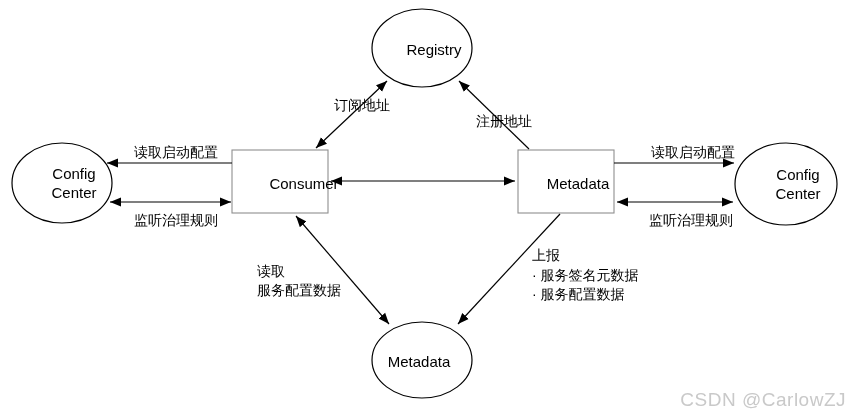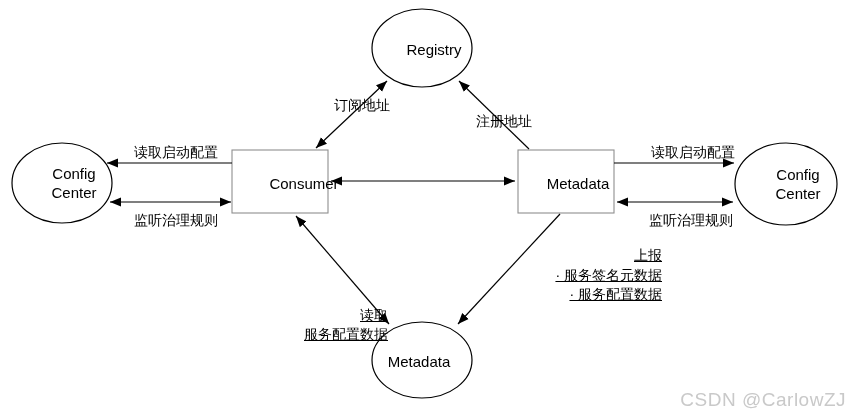--- a/index.html
+++ b/index.html
@@ -29,21 +29,21 @@
   .node-label {
     font-size: 15px;
     line-height: 19px;
     text-align: center;
   }
   .edge-label {
     font-size: 14px;
     line-height: 19px;
   }
   .centered { text-align: center; }
-  .lefted { text-align: right; text-decoration: underline; }
+  .lefted { text-align: left; }
   .read-meta { line-height: 19px; }
   .report { line-height: 19.5px; }
   .watermark {
     position: absolute;
     right: 8px;
     top: 389px;
     font-size: 19px;
     color: #c9c9c9;
     letter-spacing: 0.5px;
   }
@@ -103,21 +103,21 @@
   <div class="label edge-label centered" style="left:442px; top:100px; width:100px;margin-top:12px;">注册地址</div>
 
   <div class="label edge-label centered" style="left:114px; top:143px; width:100px;">读取启动配置</div>
 
   <div class="label edge-label centered" style="left:114px; top:211px; width:100px;">监听治理规则</div>
 
   <div class="label edge-label centered" style="left:631px; top:143px; width:100px;">读取启动配置</div>
 
   <div class="label edge-label centered" style="left:629px; top:211px; width:100px;">监听治理规则</div>
 
-  <div class="label edge-label lefted read-meta" style="left:266px; top:262px; width:110px;margin-top:44px;">读取
+  <div class="label edge-label lefted read-meta" style="left:245px; top:262px; width:110px;">读取
 服务配置数据</div>
 
   <div class="label edge-label lefted report" style="left:520px; top:246px; width:130px;">上报
 · 服务签名元数据
 · 服务配置数据</div>
 
   <div class="watermark">CSDN @CarlowZJ</div>
 
 </div>
 

